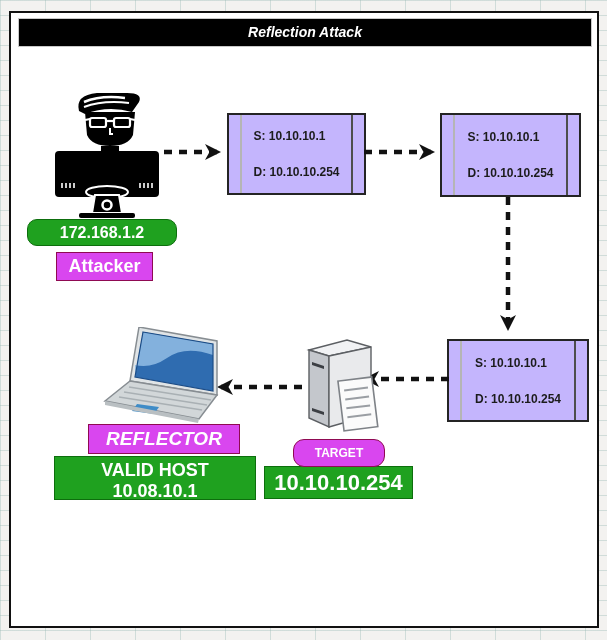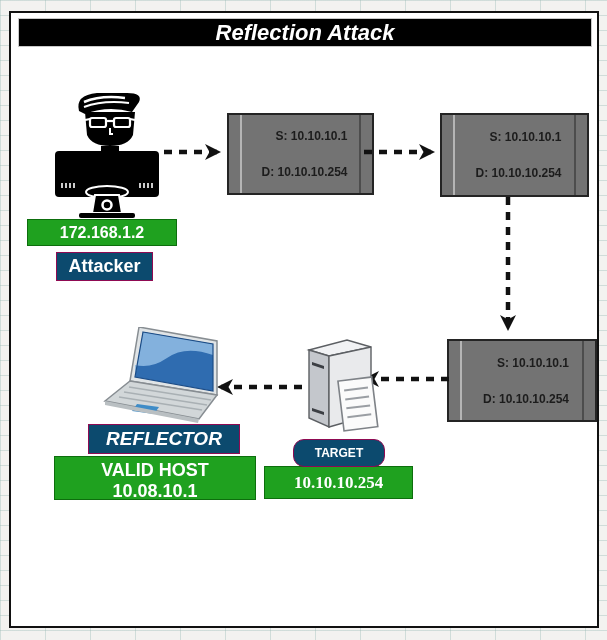--- a/index.html
+++ b/index.html
@@ -14,49 +14,49 @@
   }
   .canvas{
     position:absolute;left:9px;top:11px;width:586px;height:613px;
     background:#ffffff;border:2px solid #111;
   }
   .bar{
     position:absolute;background:#000;color:#fff;
     font-weight:bold;font-style:italic;text-align:center;
     border:1px solid #c9c9c9;
   }
-  .title-bar{left:7px;top:5px;width:572px;height:27px;font-size:22px;line-height:27px;}
+  .title-bar{left:7px;top:5px;width:572px;height:27px;font-size:14px;line-height:27px;}
   .footer-bar{left:7px;top:578px;width:572px;height:25px;font-size:20px;line-height:25px;letter-spacing:.5px;}
   .green-box{
     position:absolute;background:#1FA11F;border:1px solid #0d6e0d;
     color:#fff;font-weight:bold;text-align:center;z-index:5;
   }
   .pink-box{
-    position:absolute;background:#0c4a6e;border:1px solid #8f0a52;
+    position:absolute;background:#d946ef;border:1px solid #8f0a52;
     color:#fff;font-weight:bold;text-align:center;z-index:6;
   }
   .packet{
-    position:absolute;background:#737373;border:2px solid #242424;
-    display:flex;align-items:center;justify-content:center;text-align:right;padding-left:8px;
+    position:absolute;background:#c4b5fd;border:2px solid #242424;
+    display:flex;align-items:center;justify-content:center;text-align:left;
   }
   .packet::before{content:"";position:absolute;left:11px;top:0;bottom:0;width:2px;background:#b5b5b5;}
   .packet::after{content:"";position:absolute;right:11px;top:0;bottom:0;width:2px;background:#4d4d4d;}
   .packet-text{font-size:12px;font-weight:bold;color:#1c1c1c;line-height:1.5;white-space:pre-line;}
   .icon-wrap{position:absolute;z-index:2;}
   .arrow-layer{position:absolute;left:0;top:0;width:586px;height:613px;z-index:1;}
   
-  #attacker-ip{left:16px;top:206px;width:148px;height:25px;font-size:16px;line-height:25px;}
+  #attacker-ip{left:16px;top:206px;width:148px;height:25px;font-size:16px;line-height:25px;border-radius:10px;}
   #attacker-label{left:45px;top:239px;width:95px;height:27px;font-size:18px;line-height:27px;}
   #packet-box-1{left:216px;top:100px;width:135px;height:78px;}
   #packet-box-2{left:429px;top:100px;width:137px;height:80px;}
   #packet-box-3{left:436px;top:326px;width:138px;height:79px;}
   #reflector-label{left:77px;top:411px;width:150px;height:28px;font-size:19px;line-height:28px;font-style:italic;}
   #reflector-host{left:43px;top:443px;width:202px;height:44px;font-size:18px;line-height:21px;padding-top:3px;box-sizing:border-box;}
   #target-label{left:282px;top:426px;width:90px;height:26px;font-size:12px;line-height:26px;border-radius:11px;}
-  #target-ip{left:253px;top:453px;width:147px;height:31px;font-size:17px;line-height:31px;font-family:Liberation Serif, serif;}
+  #target-ip{left:253px;top:453px;width:147px;height:31px;font-size:22px;line-height:31px;}
   #attacker-icon-wrap{left:40px;top:78px;width:112px;height:132px;}
   #server-icon-wrap{left:286px;top:322px;width:88px;height:100px;}
   #laptop-icon-wrap{left:92px;top:314px;width:128px;height:104px;}
 </style>
 </head>
 <body>
 
 <div class="page">
   <div class="canvas">
 

